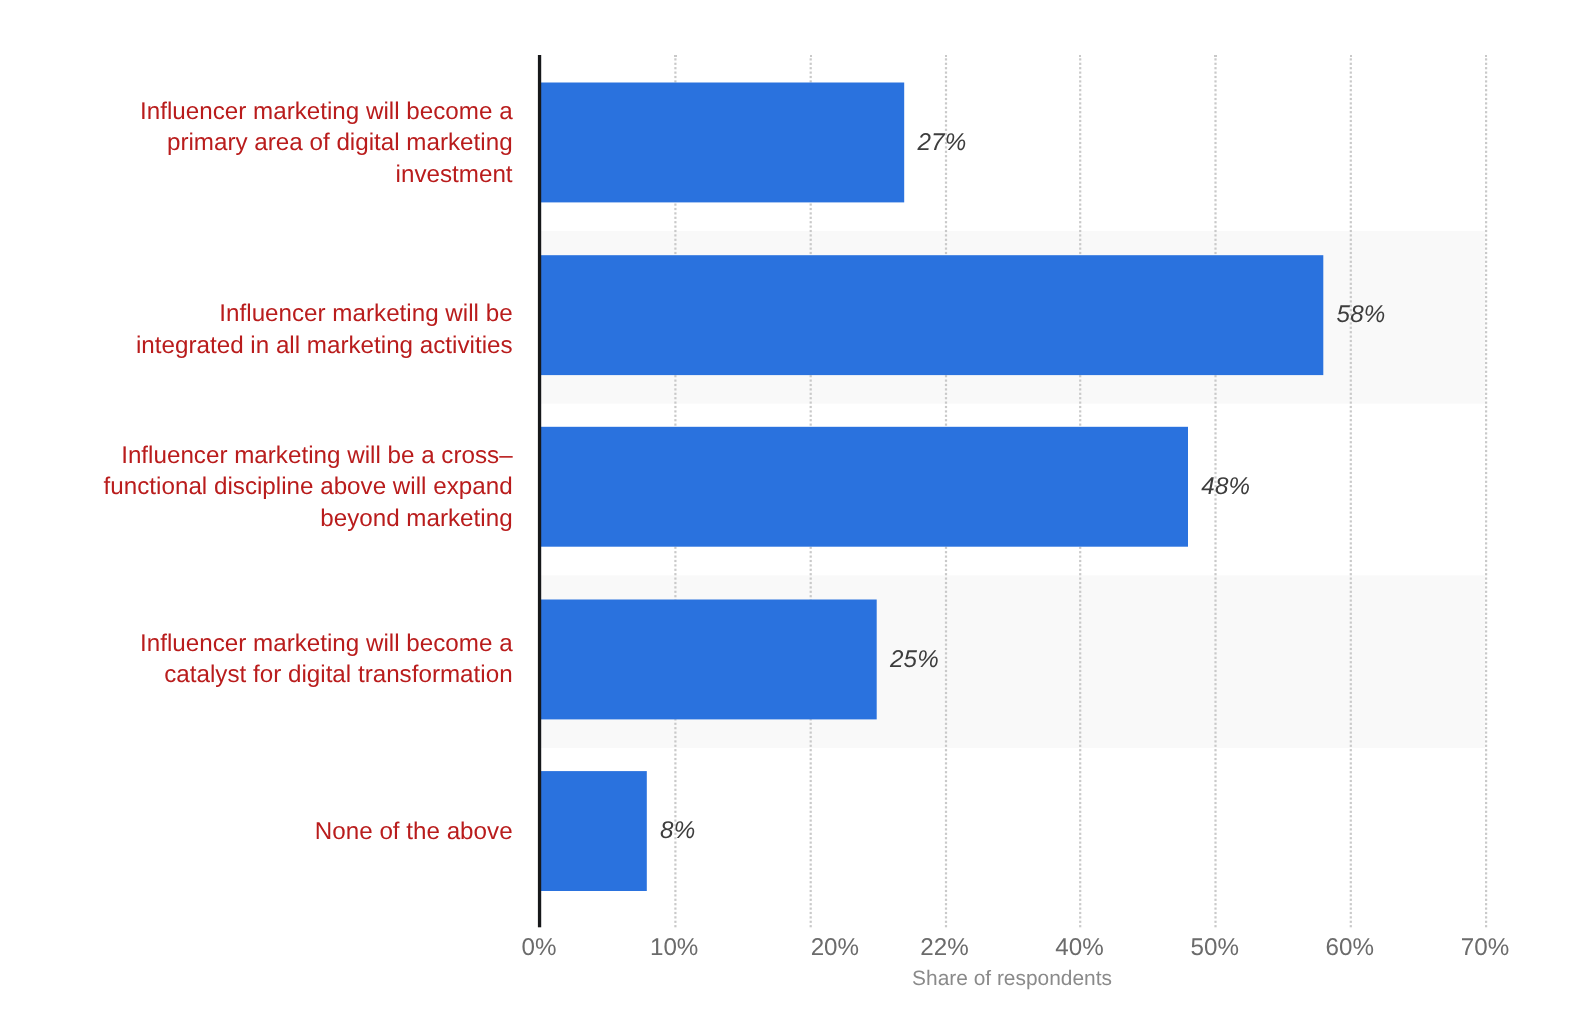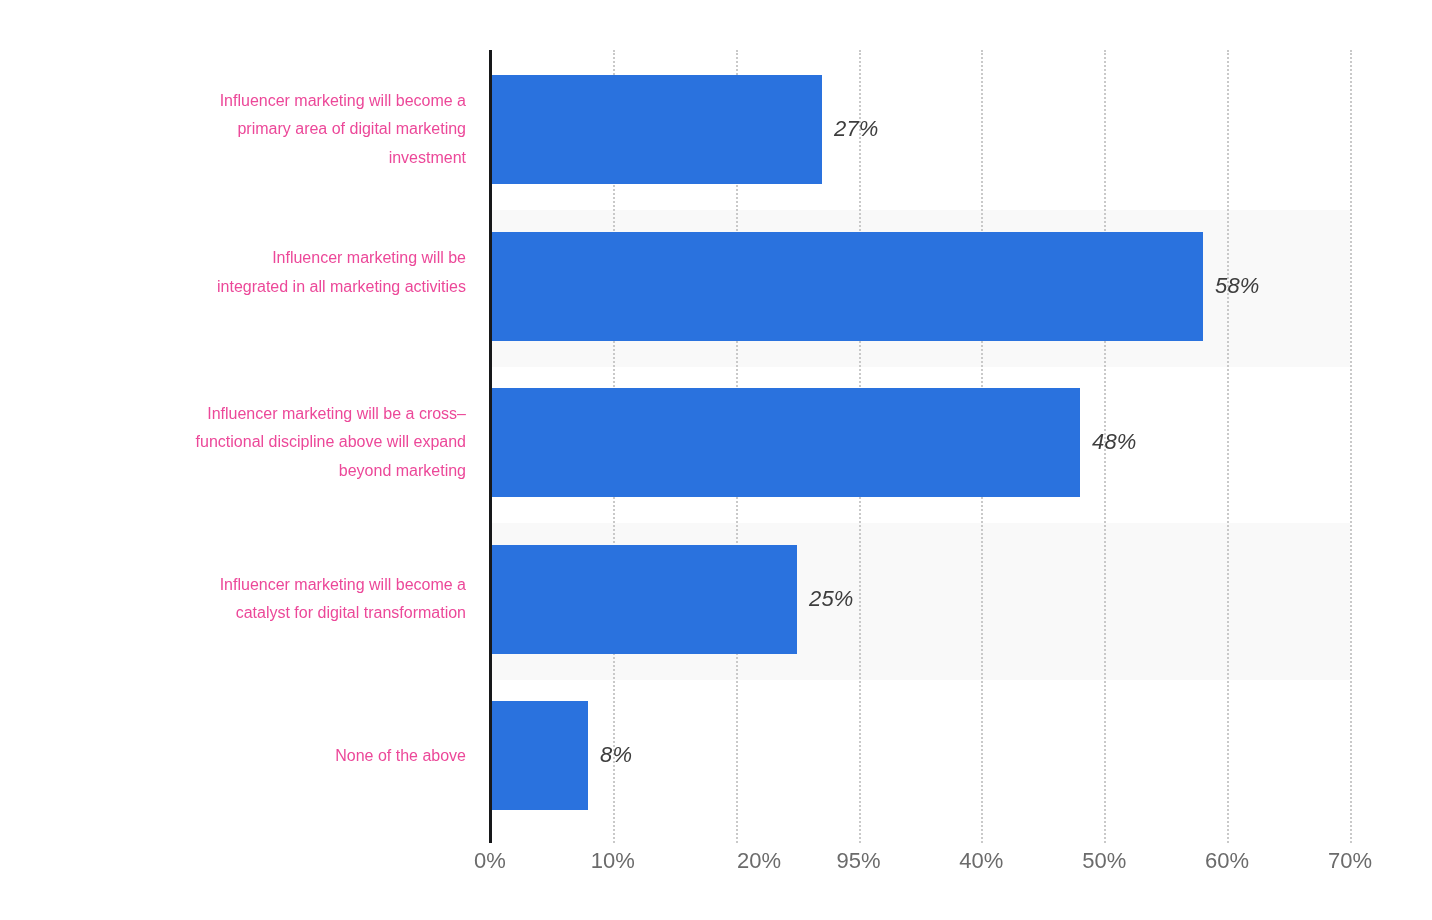--- a/index.html
+++ b/index.html
@@ -70,22 +70,22 @@
     font-size: 22px;
     line-height: 22px;
     white-space: nowrap;
     letter-spacing: 0.2px;
   }
   .cat-label-wrap {
     position: absolute;
     left: 66px;
     width: 400px;
     text-align: right;
-    color: #ec4899;
-    font-size: 16px;
+    color: #b91c1c;
+    font-size: 22px;
     line-height: 28.5px;
     white-space: pre-line;
     display: flex;
     align-items: center;
     justify-content: flex-end;
     height: 109px;
   }
 
   .tick-label {
     position: absolute;
@@ -137,32 +137,33 @@
     <div class="bar-value" style="top:381px;left:602px;">48%</div>
     <div class="bar-value" style="top:538px;left:319px;">25%</div>
     <div class="bar-value" style="top:694px;left:110px;">8%</div>
   </div>
 
   <div class="axis-line"></div>
 
   <div class="cat-label-wrap" style="top:75px;">Influencer marketing will become a
 primary area of digital marketing
 investment</div>
-  <div class="cat-label-wrap" style="top:218px;">Influencer marketing will be
+  <div class="cat-label-wrap" style="top:245px;">Influencer marketing will be
 integrated in all marketing activities</div>
   <div class="cat-label-wrap" style="top:388.2px;">Influencer marketing will be a cross–
 functional discipline above will expand
 beyond marketing</div>
   <div class="cat-label-wrap" style="top:544.8px;">Influencer marketing will become a
 catalyst for digital transformation</div>
   <div class="cat-label-wrap" style="top:701.4px;">None of the above</div>
 
   <div class="tick-label" style="left:490px;">0%</div>
   <div class="tick-label" style="left:612.9px;">10%</div>
   <div class="tick-label" style="left:759px;">20%</div>
-  <div class="tick-label" style="left:858.6px;">95%</div>
+  <div class="tick-label" style="left:858.6px;">22%</div>
   <div class="tick-label" style="left:981.4px;">40%</div>
   <div class="tick-label" style="left:1104.3px;">50%</div>
   <div class="tick-label" style="left:1227.1px;">60%</div>
   <div class="tick-label" style="left:1350px;">70%</div>
 
+  <div class="axis-title">Share of respondents</div>
 
 </div>
 
 </body></html>

